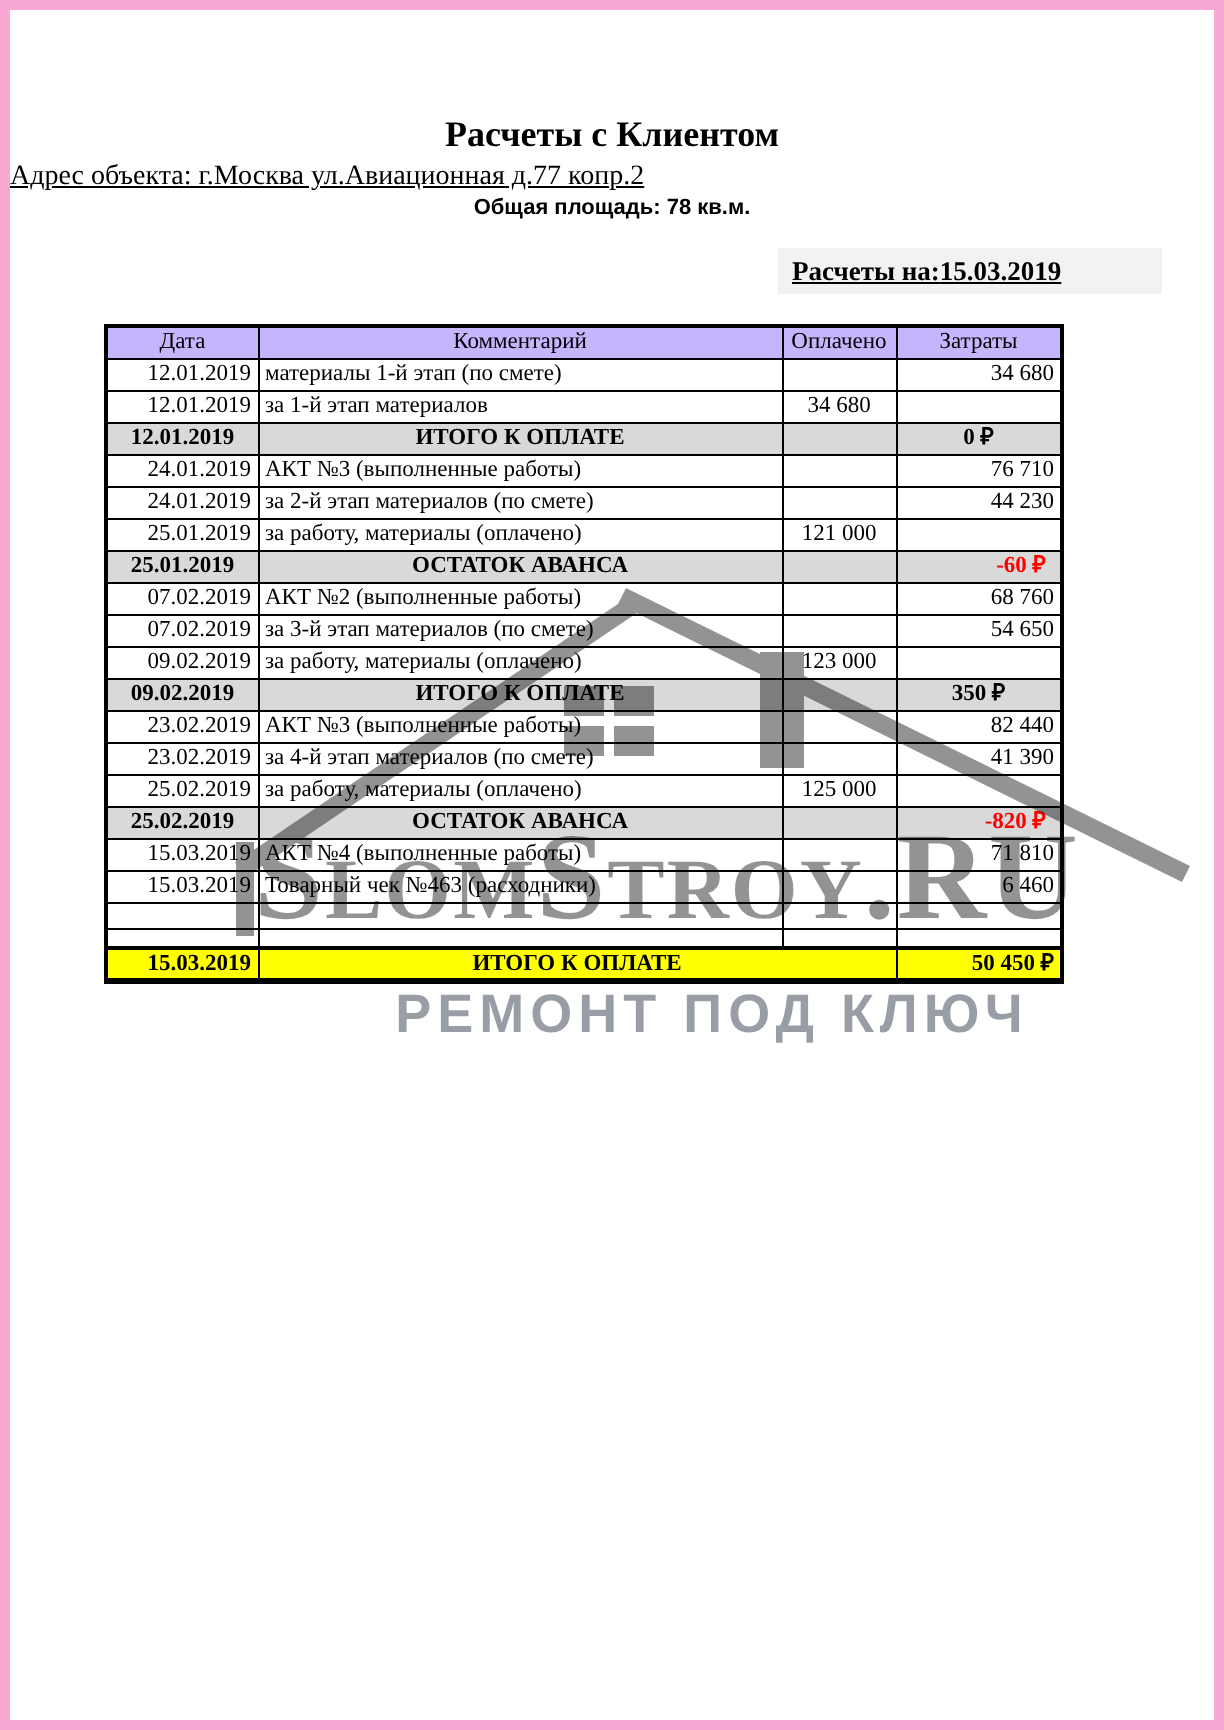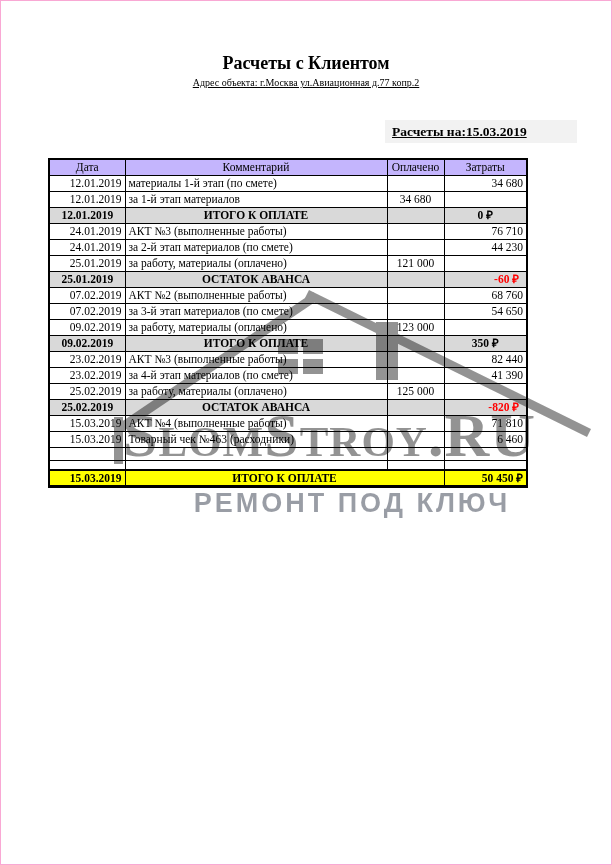--- a/index.html
+++ b/index.html
@@ -1,24 +1,24 @@
 <!DOCTYPE html>
 <html><head>
 <meta charset="utf-8">
 <style>
   html,body { margin:0; padding:0; background:#fff; }
   .page {
     position:relative; width:612px; height:865px; box-sizing:border-box;
-    background:#fff; border:1px solid #f9a8d4; overflow:hidden;
+    background:#fff; border:5px solid #f9a8d4; overflow:hidden;
     font-family:"Liberation Serif", serif; color:#000;
   }
   .doc-title { position:absolute; top:52px; left:0; width:100%; text-align:center;
     font-size:18px; font-weight:bold; }
-  .doc-address { position:absolute; top:76px; left:0; width:100%; text-align:center;
-    font-size:10px; text-decoration:underline; }
+  .doc-address { position:absolute; top:76px; left:0; width:100%; text-align:left;
+    font-size:14px; text-decoration:underline; }
   .doc-area { position:absolute; top:93px; left:0; width:100%; text-align:center;
     font-family:"Liberation Sans", sans-serif; font-size:11px; font-weight:bold; }
   .calc-on { position:absolute; top:119px; left:384px; width:192px; height:23px;
     background:#f2f2f2; display:flex; align-items:center; justify-content:flex-start;
     padding:0 7px; box-sizing:border-box; font-size:13.5px; font-weight:bold; }
   .calc-on span { text-decoration:underline; }
 
   table.pay { position:absolute; left:47px; width:478px; border-collapse:collapse;
     table-layout:fixed; font-size:11.5px; }
   table.main { top:157px; border:2px solid #000; }
@@ -52,20 +52,21 @@
     font-family:"Liberation Sans", sans-serif; font-weight:bold; font-size:27px;
     letter-spacing:3px; color:#0f172a; white-space:nowrap; }
 </style>
 </head>
 <body>
 
 <div class="page">
 
   <div class="doc-title">Расчеты с Клиентом</div>
   <div class="doc-address">Адрес объекта: г.Москва ул.Авиационная д.77 копр.2</div>
+  <div class="doc-area">Общая площадь: 78 кв.м.</div>
 
   <div class="calc-on">
     <span>Расчеты на:</span>
     <span>15.03.2019</span>
   </div>
 
   <table class="pay main">
     <colgroup>
         <col style="width:76px">
         <col style="width:262px">

